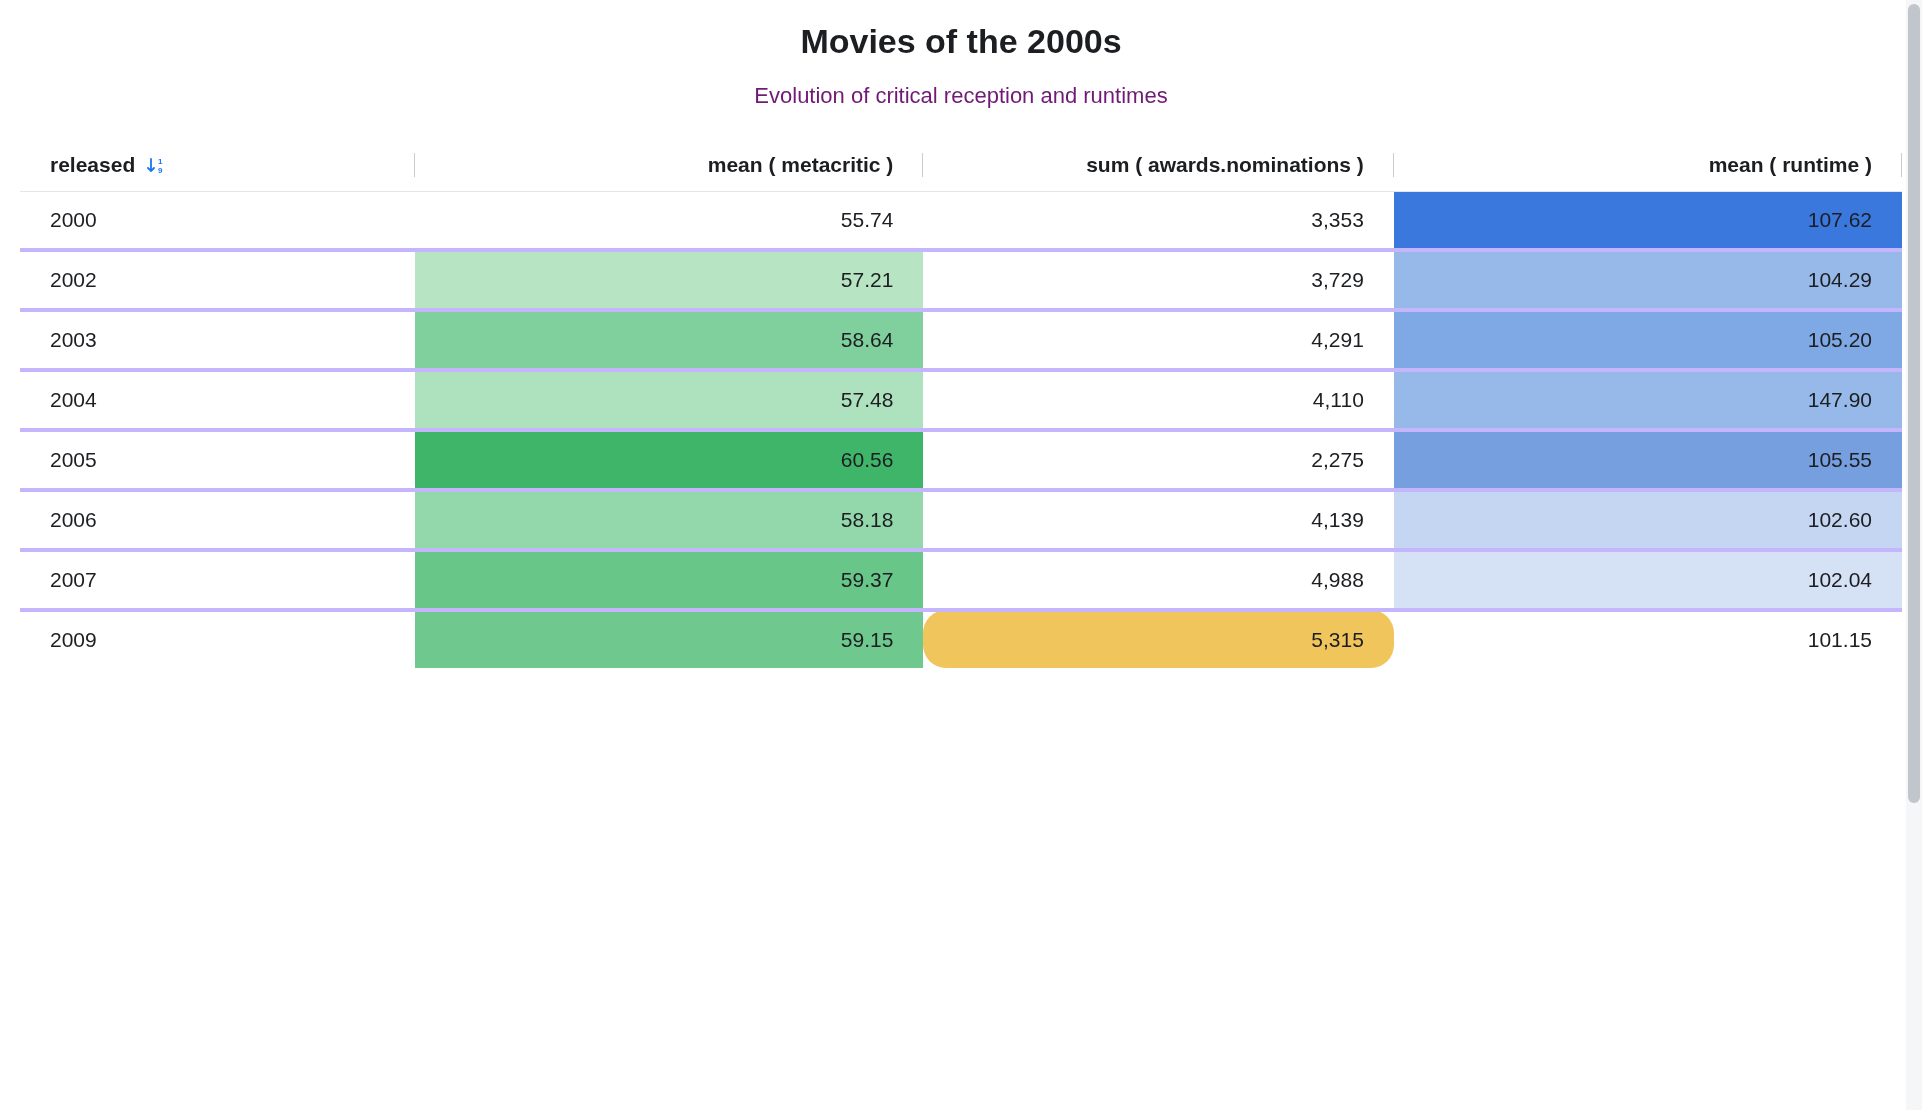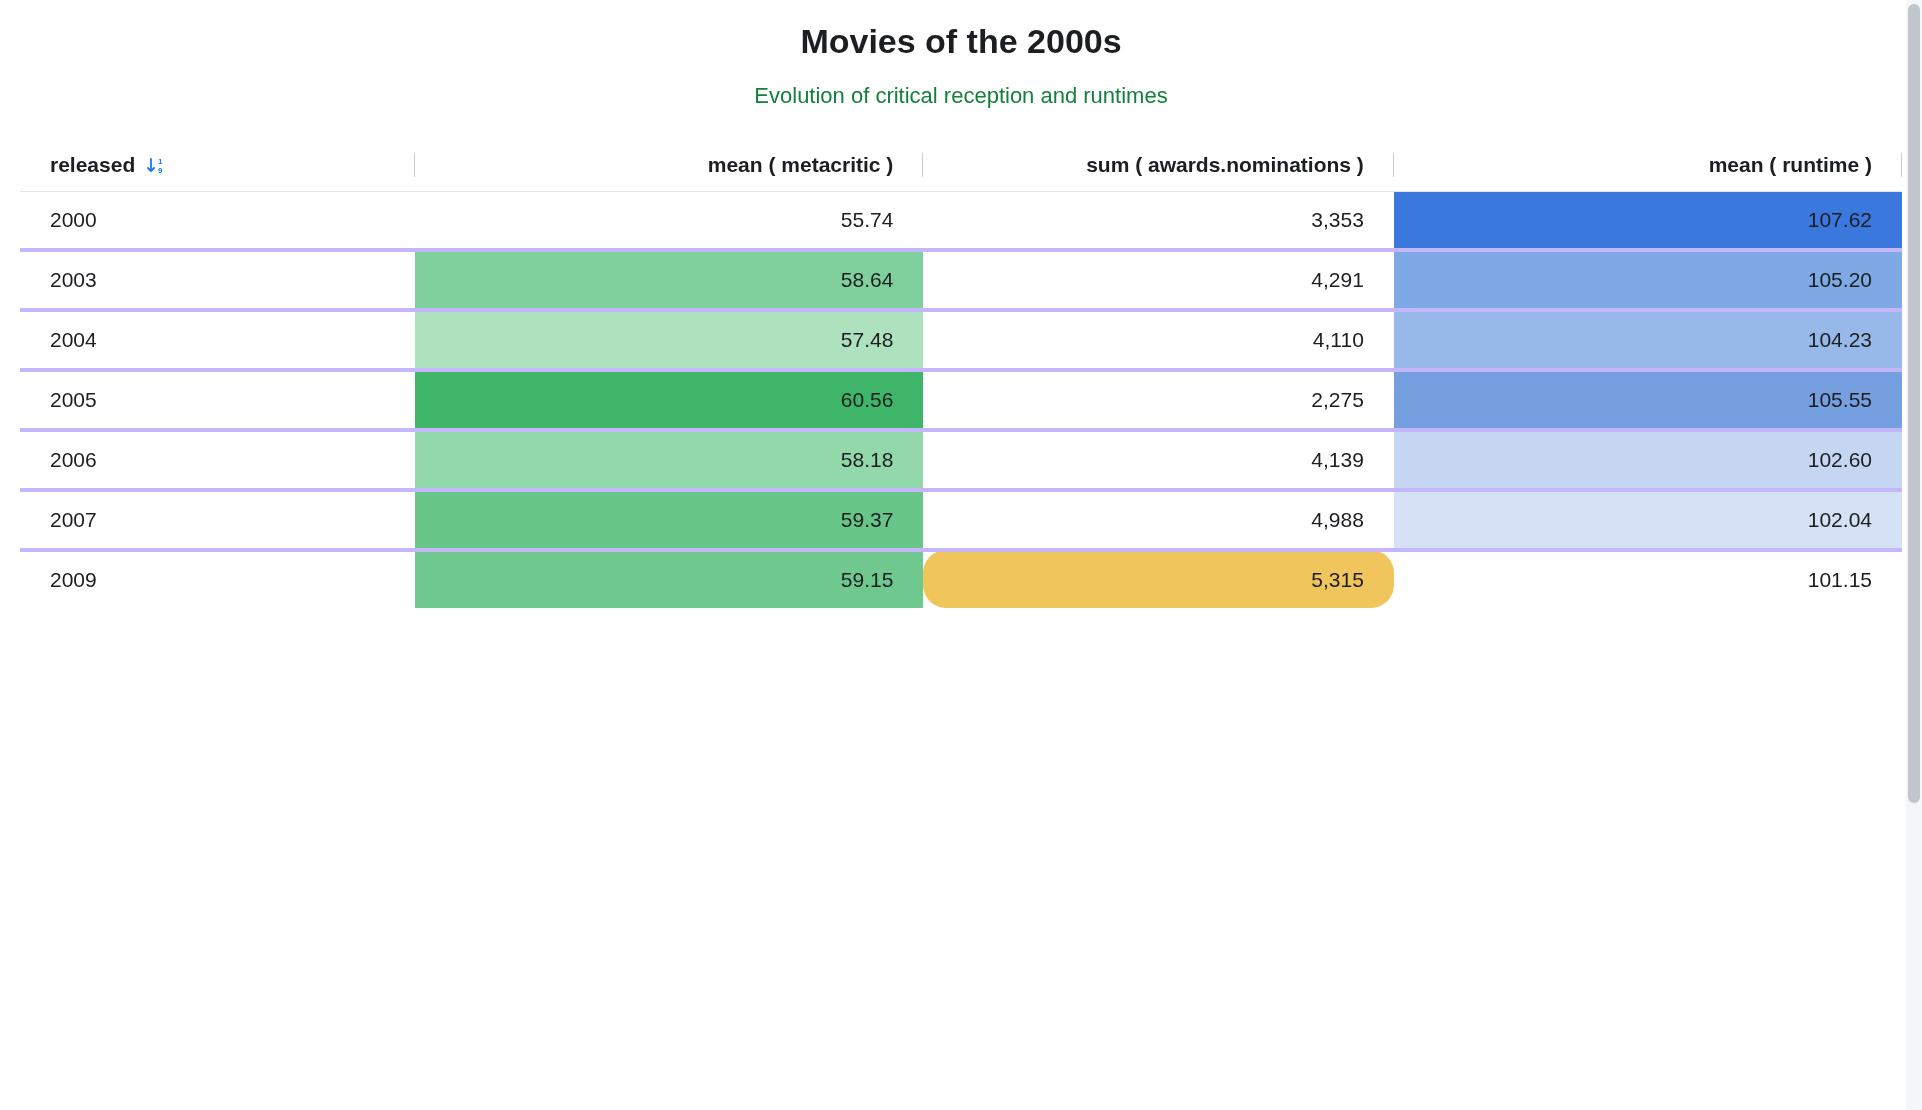--- a/index.html
+++ b/index.html
@@ -15,21 +15,21 @@
       font-weight: 700;
       margin-top: 22px;
       color: #1c1e21;
     }
     .chart-subtitle {
       text-align: center;
       font-size: 22px;
       font-weight: 400;
       margin-top: 22px;
       margin-bottom: 30px;
-      color: #15803d;
+      color: #701a75;
     }
     .table-wrapper {
       width: 100%;
     }
     table {
       width: 100%;
       border-collapse: collapse;
       table-layout: fixed;
     }
     thead th {
@@ -134,30 +134,36 @@
     </thead>
     <tbody>
 
     <tr>
           <td>2000</td>
           <td style="background-color: rgb(255, 255, 255);">55.74</td>
           <td style="background-color: rgb(255, 255, 255);">3,353</td>
           <td style="background-color: rgb(59, 120, 221);">107.62</td>
         </tr>
         <tr>
+          <td>2002</td>
+          <td style="background-color: rgb(183, 229, 196);">57.21</td>
+          <td style="background-color: rgb(255, 255, 255);">3,729</td>
+          <td style="background-color: rgb(151, 185, 233);">104.29</td>
+        </tr>
+        <tr>
           <td>2003</td>
           <td style="background-color: rgb(127, 208, 156);">58.64</td>
           <td style="background-color: rgb(255, 255, 255);">4,291</td>
           <td style="background-color: rgb(126, 169, 229);">105.20</td>
         </tr>
         <tr>
           <td>2004</td>
           <td style="background-color: rgb(174, 225, 190); padding-left: 13px;">57.48</td>
           <td style="background-color: rgb(255, 255, 255);">4,110</td>
-          <td style="background-color: rgb(151, 185, 233);">104.23</td>
+          <td style="background-color: rgb(151, 185, 233);">147.90</td>
         </tr>
         <tr>
           <td>2005</td>
           <td style="background-color: rgb(63, 181, 106);">60.56</td>
           <td style="background-color: rgb(255, 255, 255);">2,275</td>
           <td style="background-color: rgb(118, 159, 224);">105.55</td>
         </tr>
         <tr>
           <td>2006</td>
           <td style="background-color: rgb(147, 216, 171);">58.18</td>

